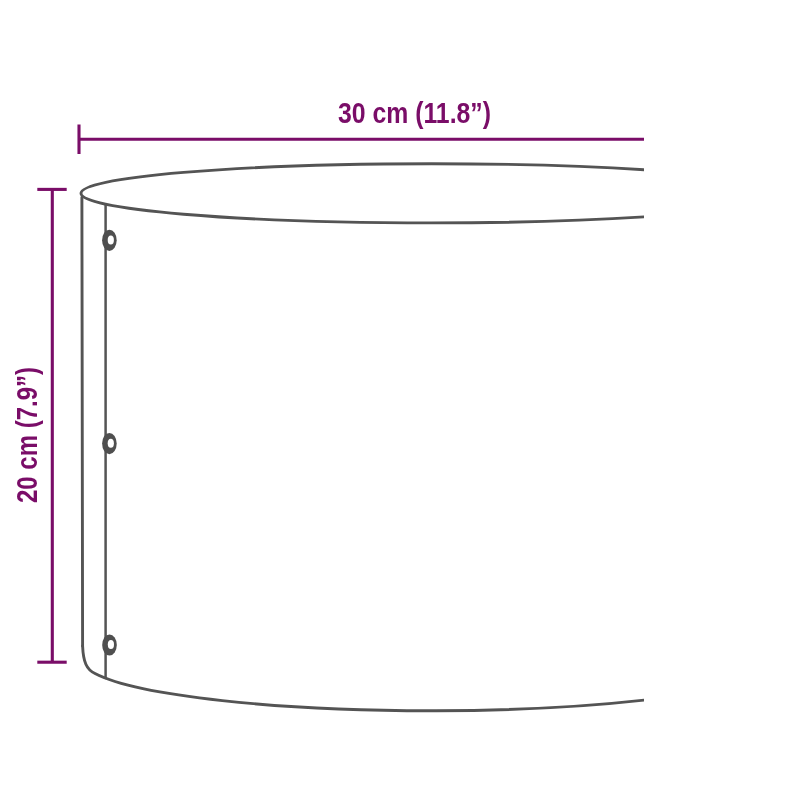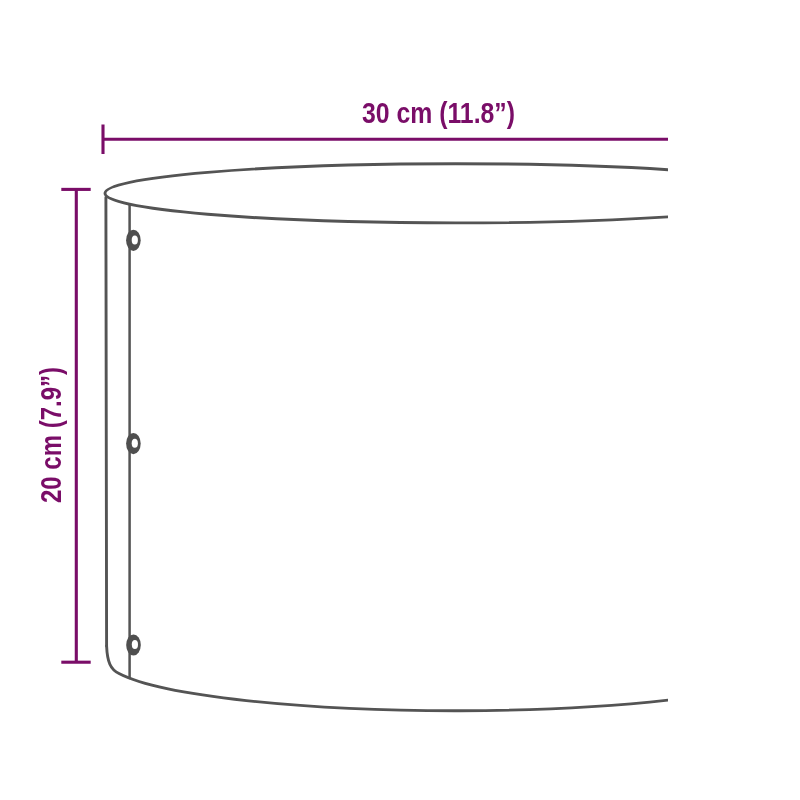--- a/index.html
+++ b/index.html
@@ -1,16 +1,16 @@
 <!DOCTYPE html>
 <html><head>
 <meta charset="utf-8">
 <style>
   html,body{margin:0;padding:0;background:#ffffff;}
-  .wrap{width:644px;height:800px;position:relative;background:#ffffff;overflow:hidden;padding-left:24px;}
+  .wrap{width:644px;height:800px;position:relative;background:#ffffff;overflow:hidden;}
   svg{display:block;}
   text{font-family:"Liberation Sans", sans-serif;font-weight:bold;fill:#7A0D68;}
 </style>
 </head>
 <body>
 <div class="wrap">
 <svg width="800" height="800" viewBox="0 0 800 800">
 
   <g stroke="#7A0D68" stroke-width="3.1" fill="none">
     <line x1="79" y1="139.3" x2="784.8" y2="139.3"></line>

